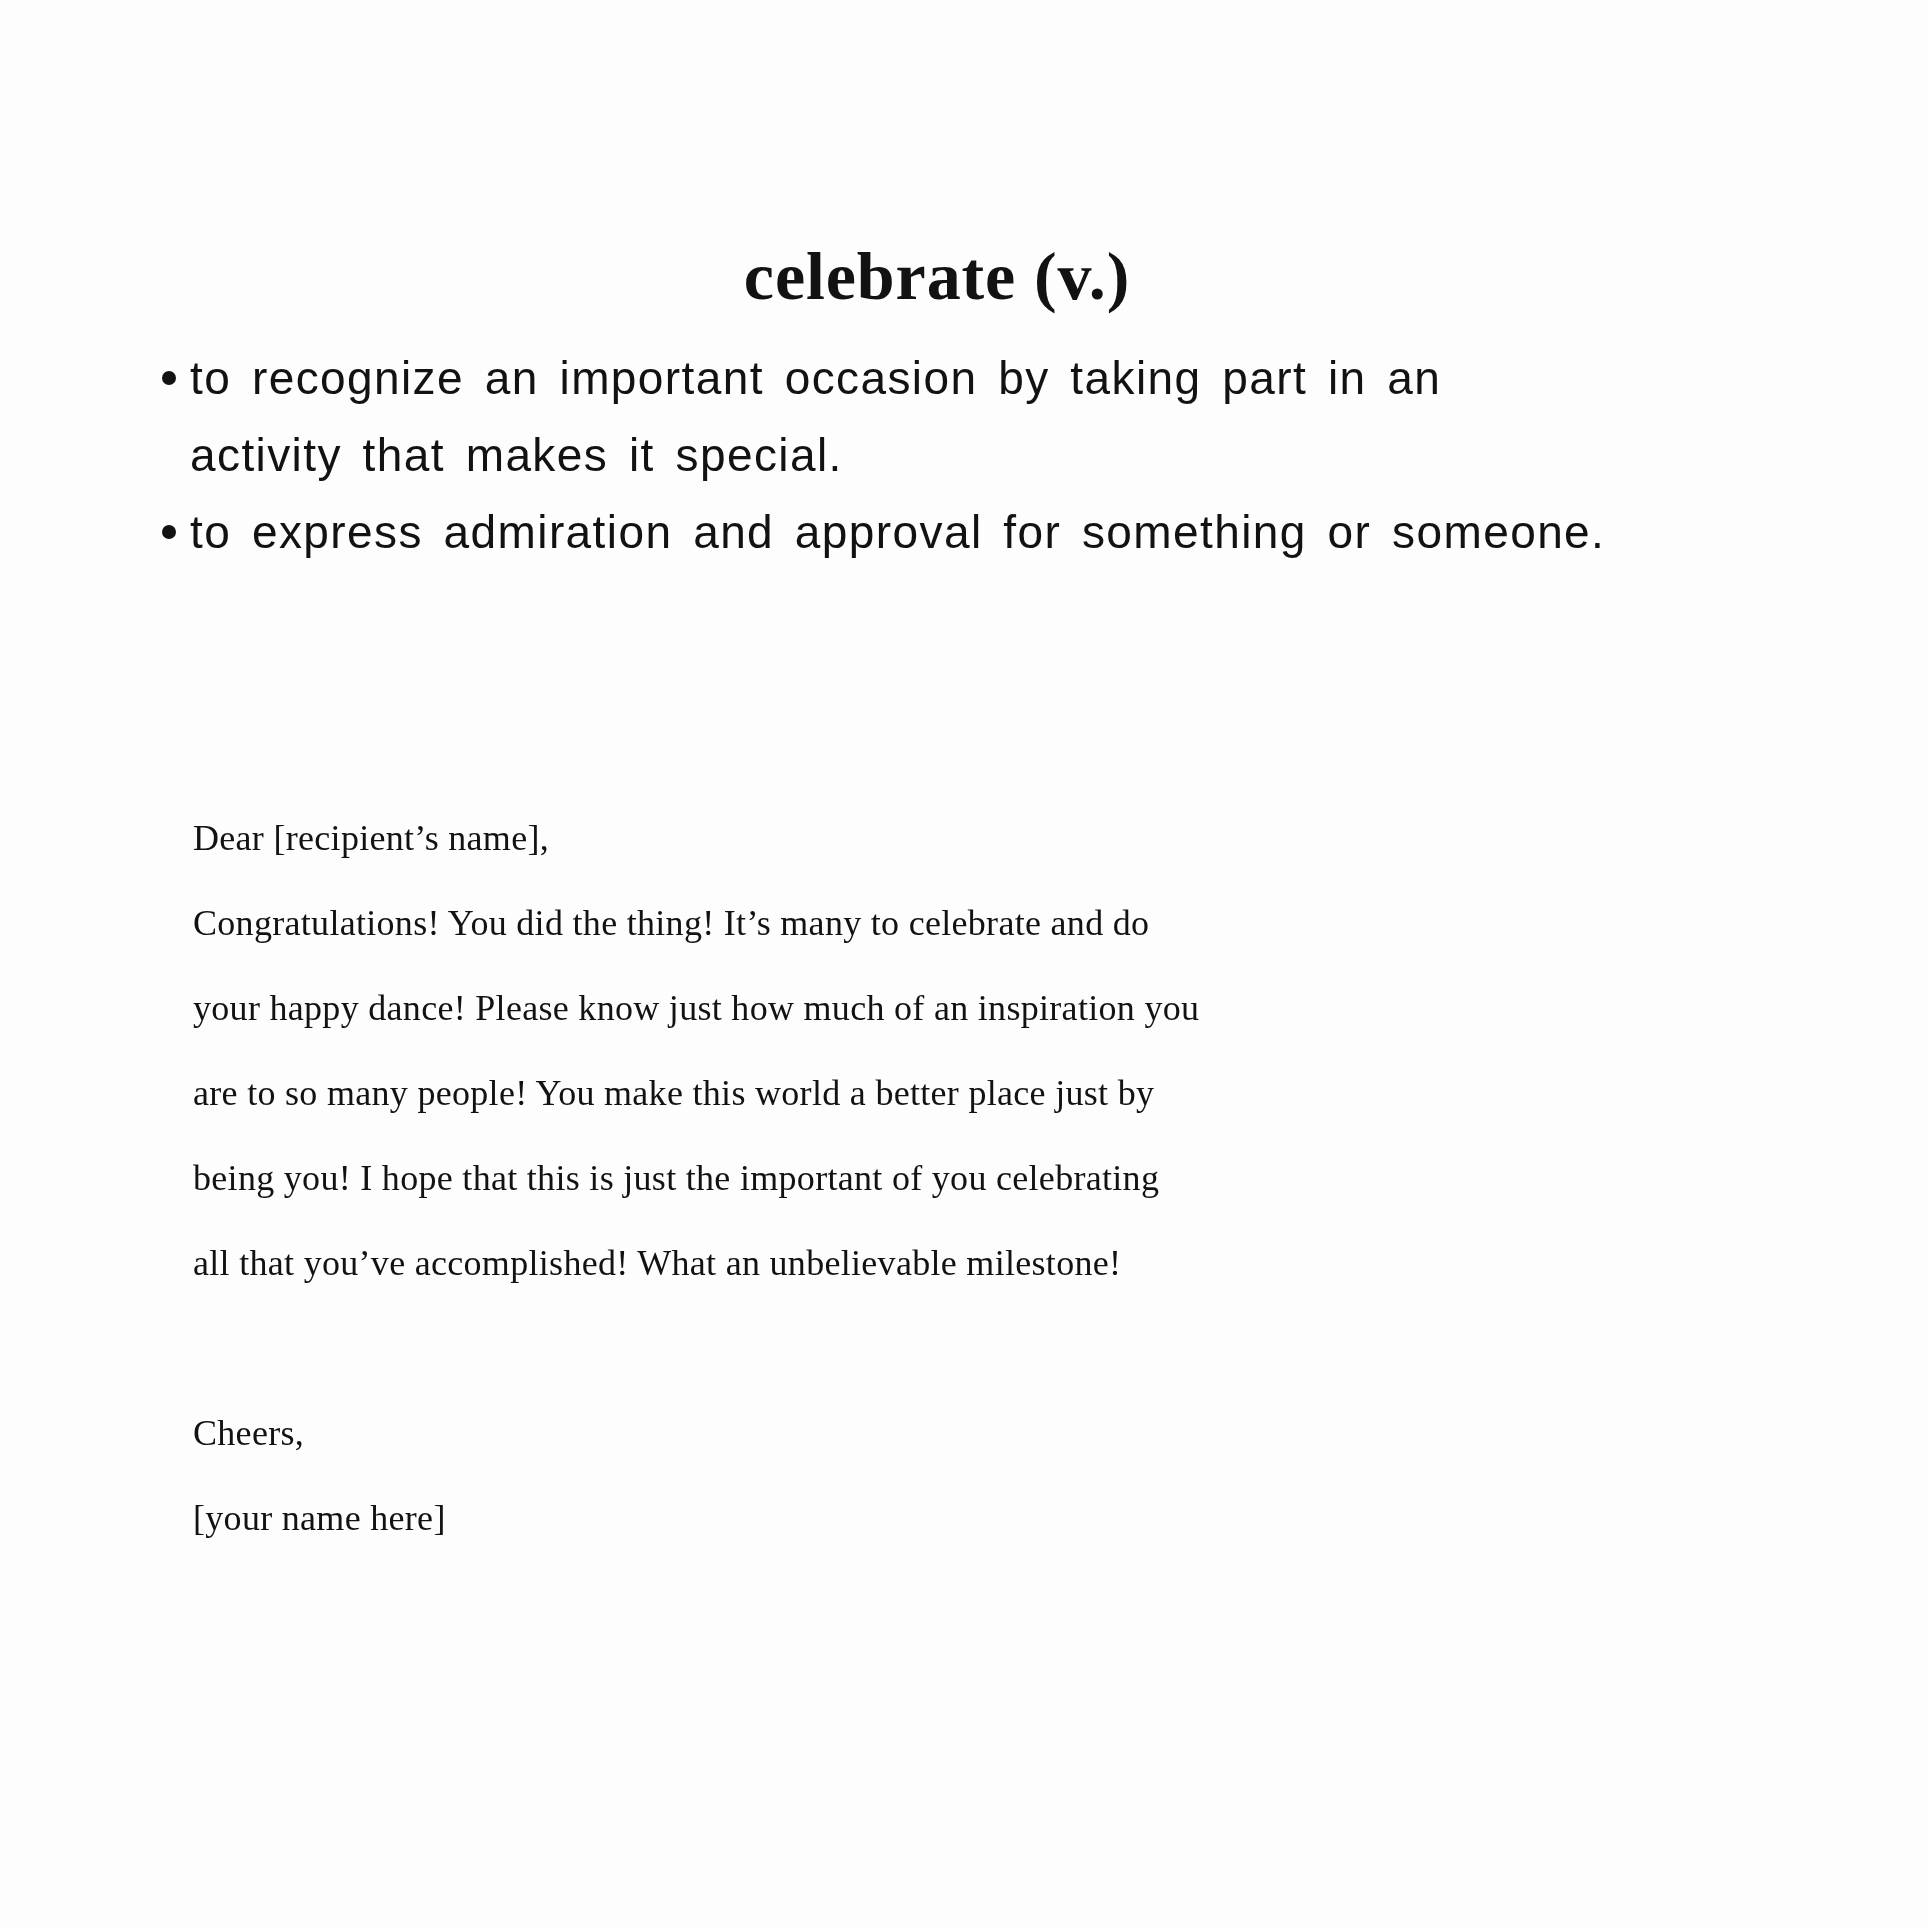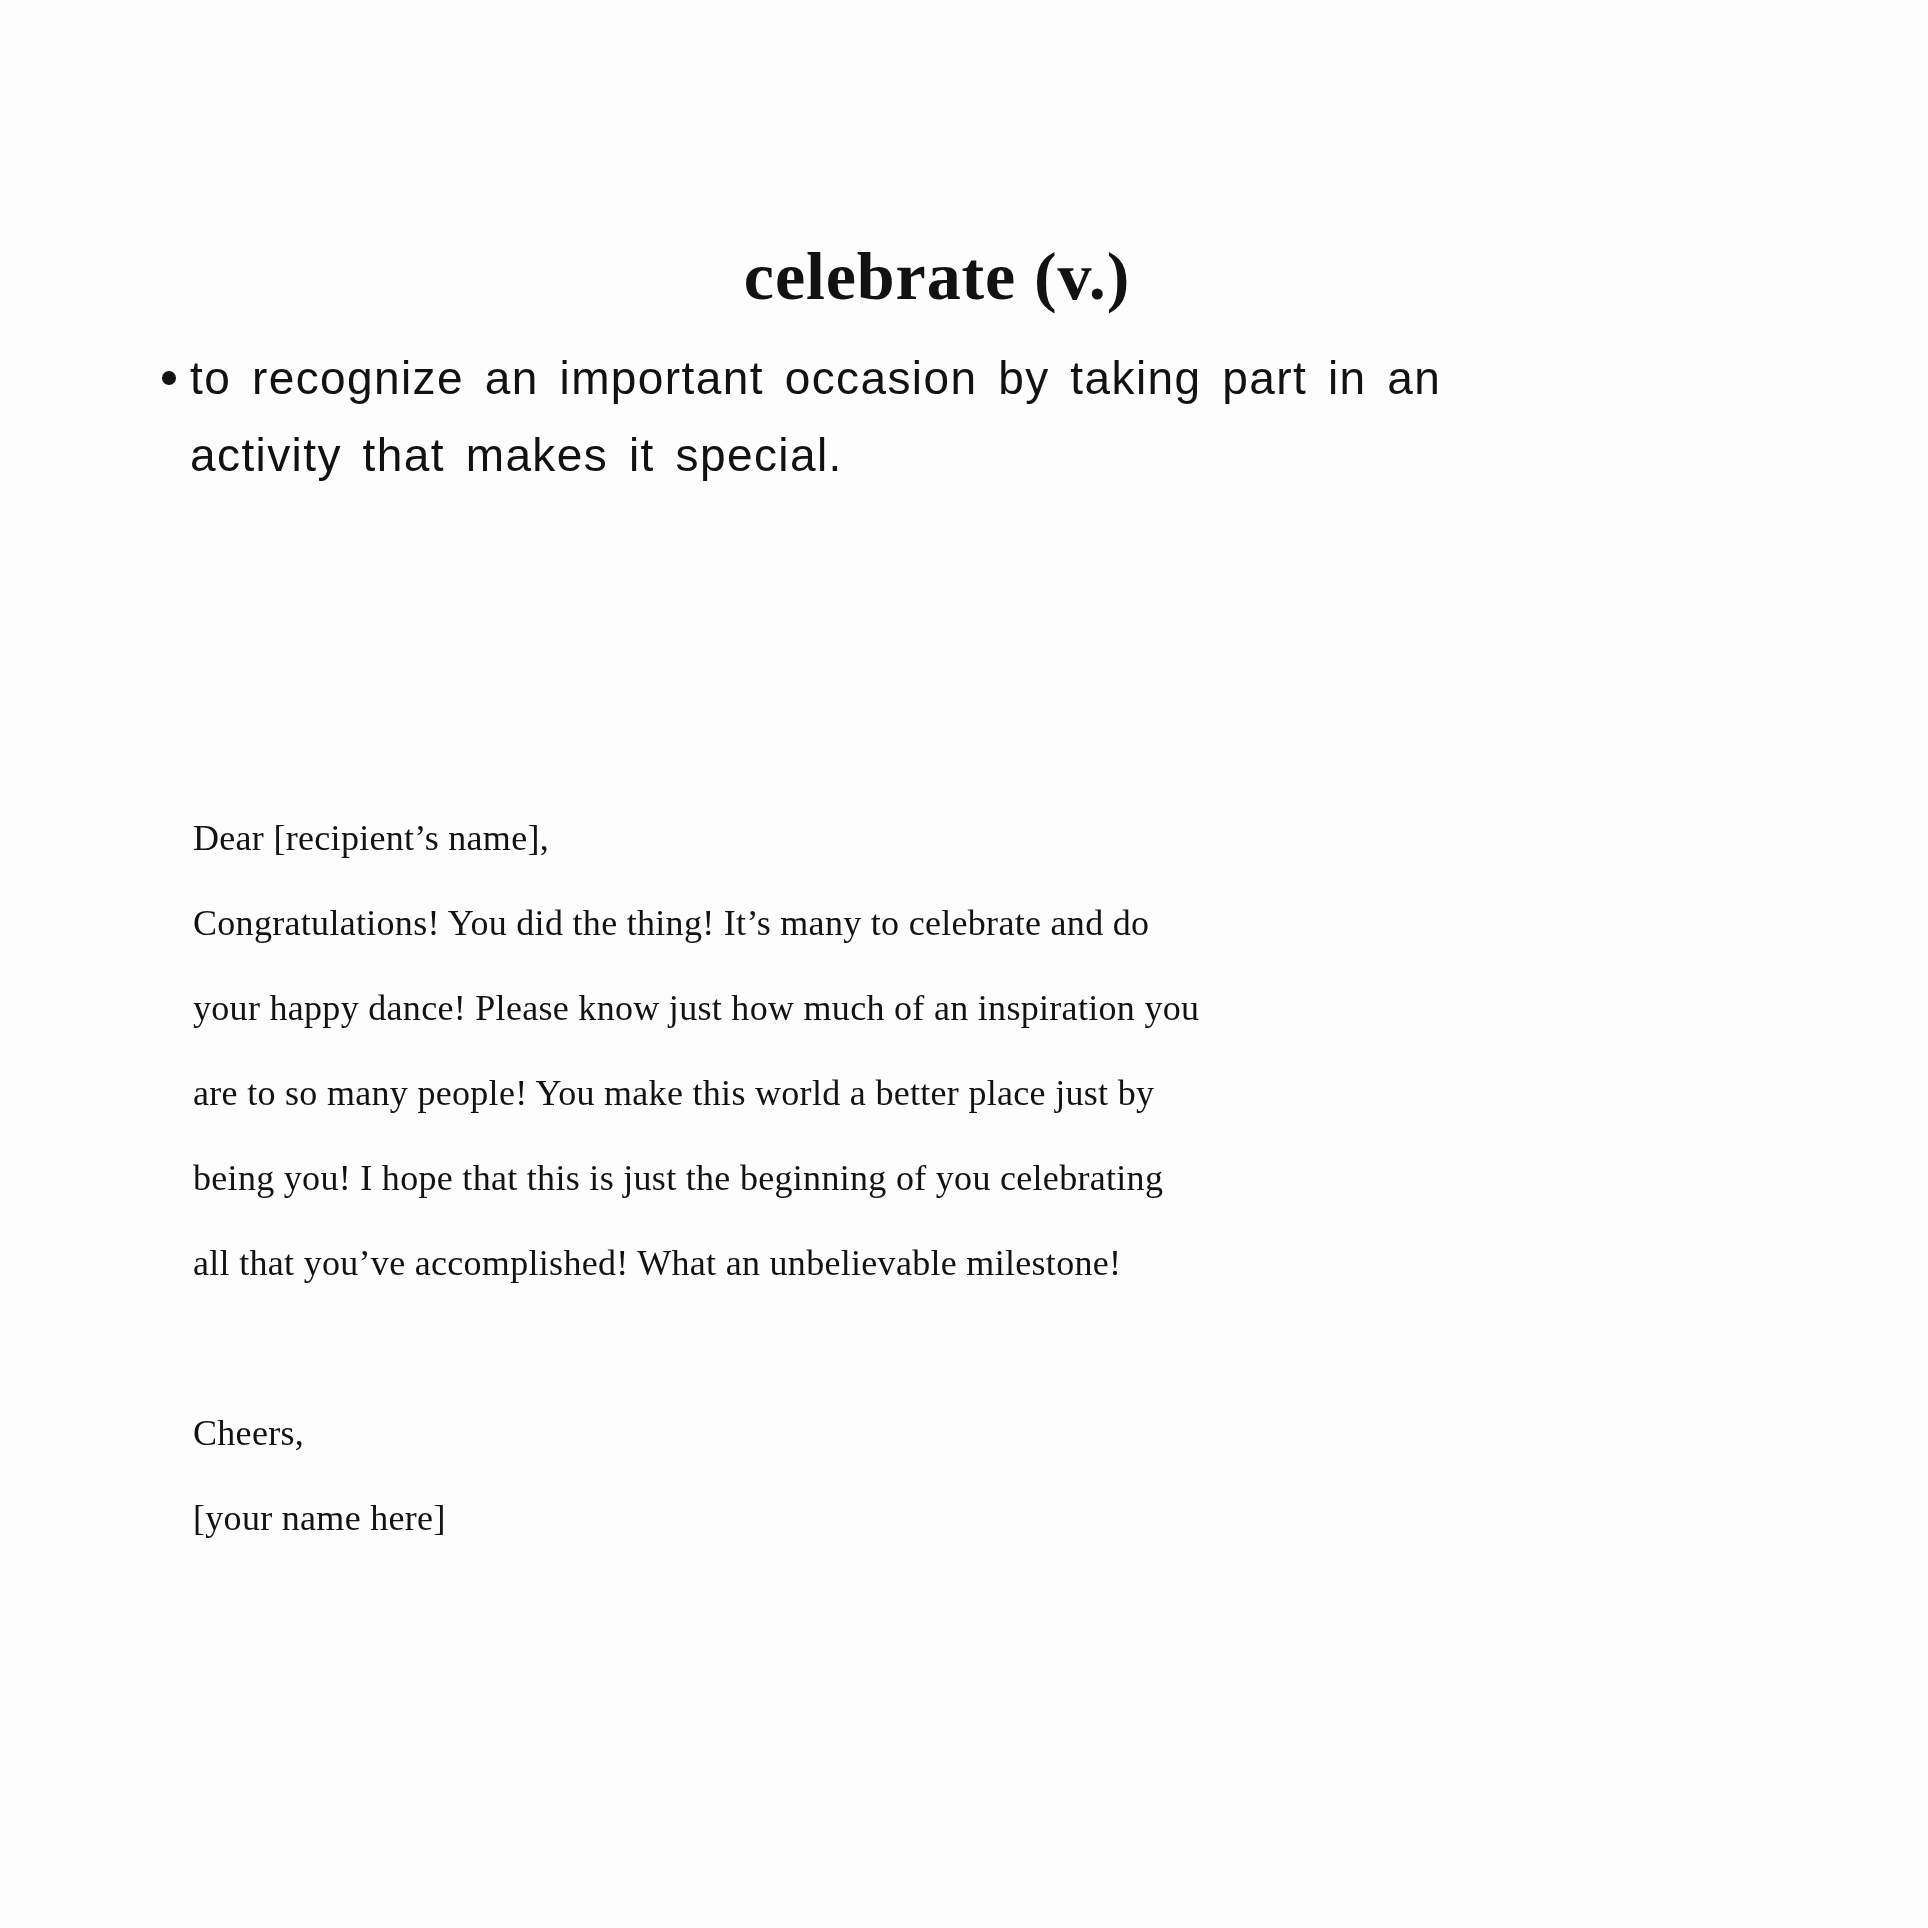--- a/index.html
+++ b/index.html
@@ -82,28 +82,32 @@
 <div class="page">
 
   <h1 class="title">celebrate (v.)</h1>
 
   <ul class="bullets">
     <li class="bullet-item">
       <span class="bullet-dot"></span>
       <div>to recognize an important occasion by taking part in an</div>
       <div>activity that makes it special.</div>
     </li>
+    <li class="bullet-item">
+      <span class="bullet-dot"></span>
+      <div>to express admiration and approval for something or someone.</div>
+    </li>
   </ul>
 
   <div class="letter">
     <div class="letter-line">Dear [recipient’s name],</div>
     <div class="letter-line">Congratulations! You did the thing! It’s many to celebrate and do</div>
     <div class="letter-line">your happy dance! Please know just how much of an inspiration you</div>
     <div class="letter-line">are to so many people! You make this world a better place just by</div>
-    <div class="letter-line">being you! I hope that this is just the beginning of you celebrating</div>
+    <div class="letter-line">being you! I hope that this is just the important of you celebrating</div>
     <div class="letter-line">all that you’ve accomplished! What an unbelievable milestone!</div>
     <div class="letter-line"></div>
     <div class="letter-line">Cheers,</div>
     <div class="letter-line">[your name here]</div>
   </div>
 
 </div>
 
 
 </body></html>

